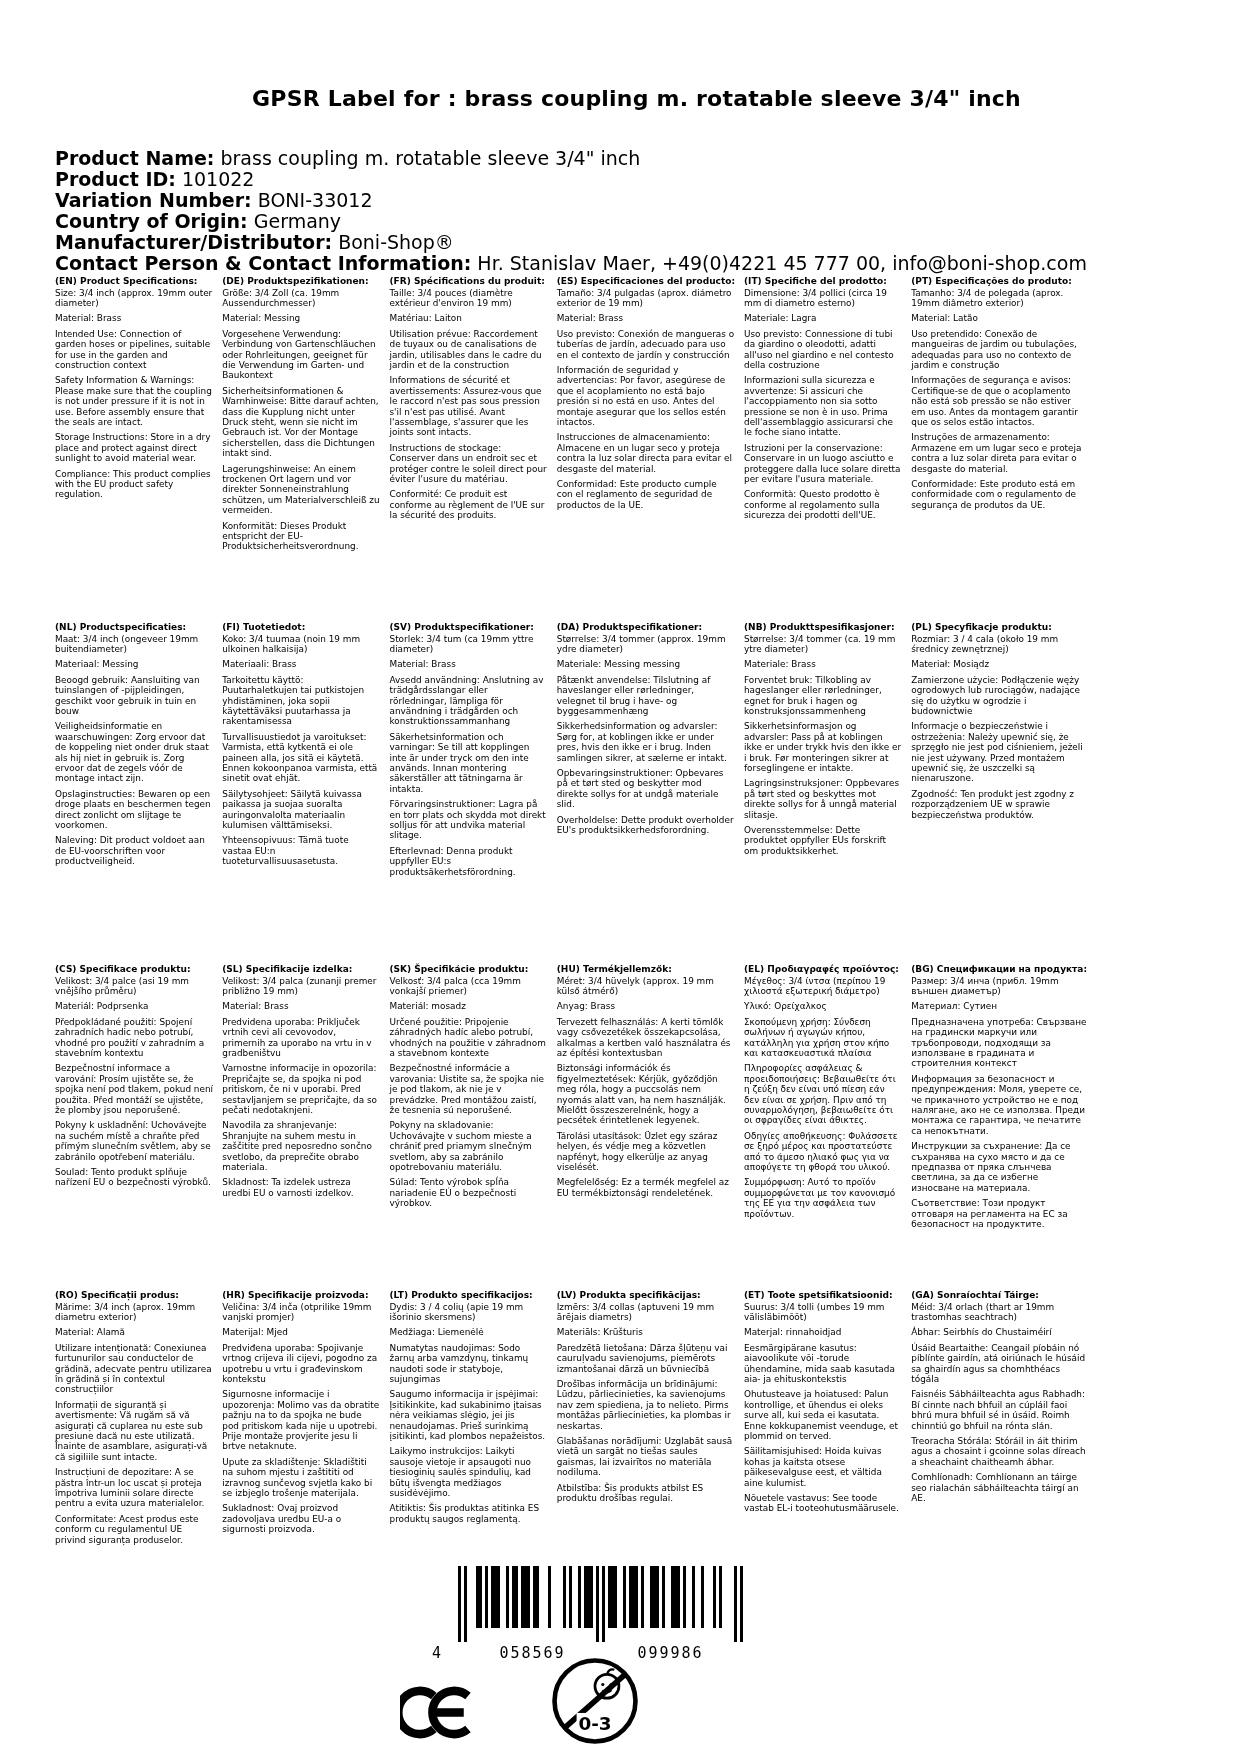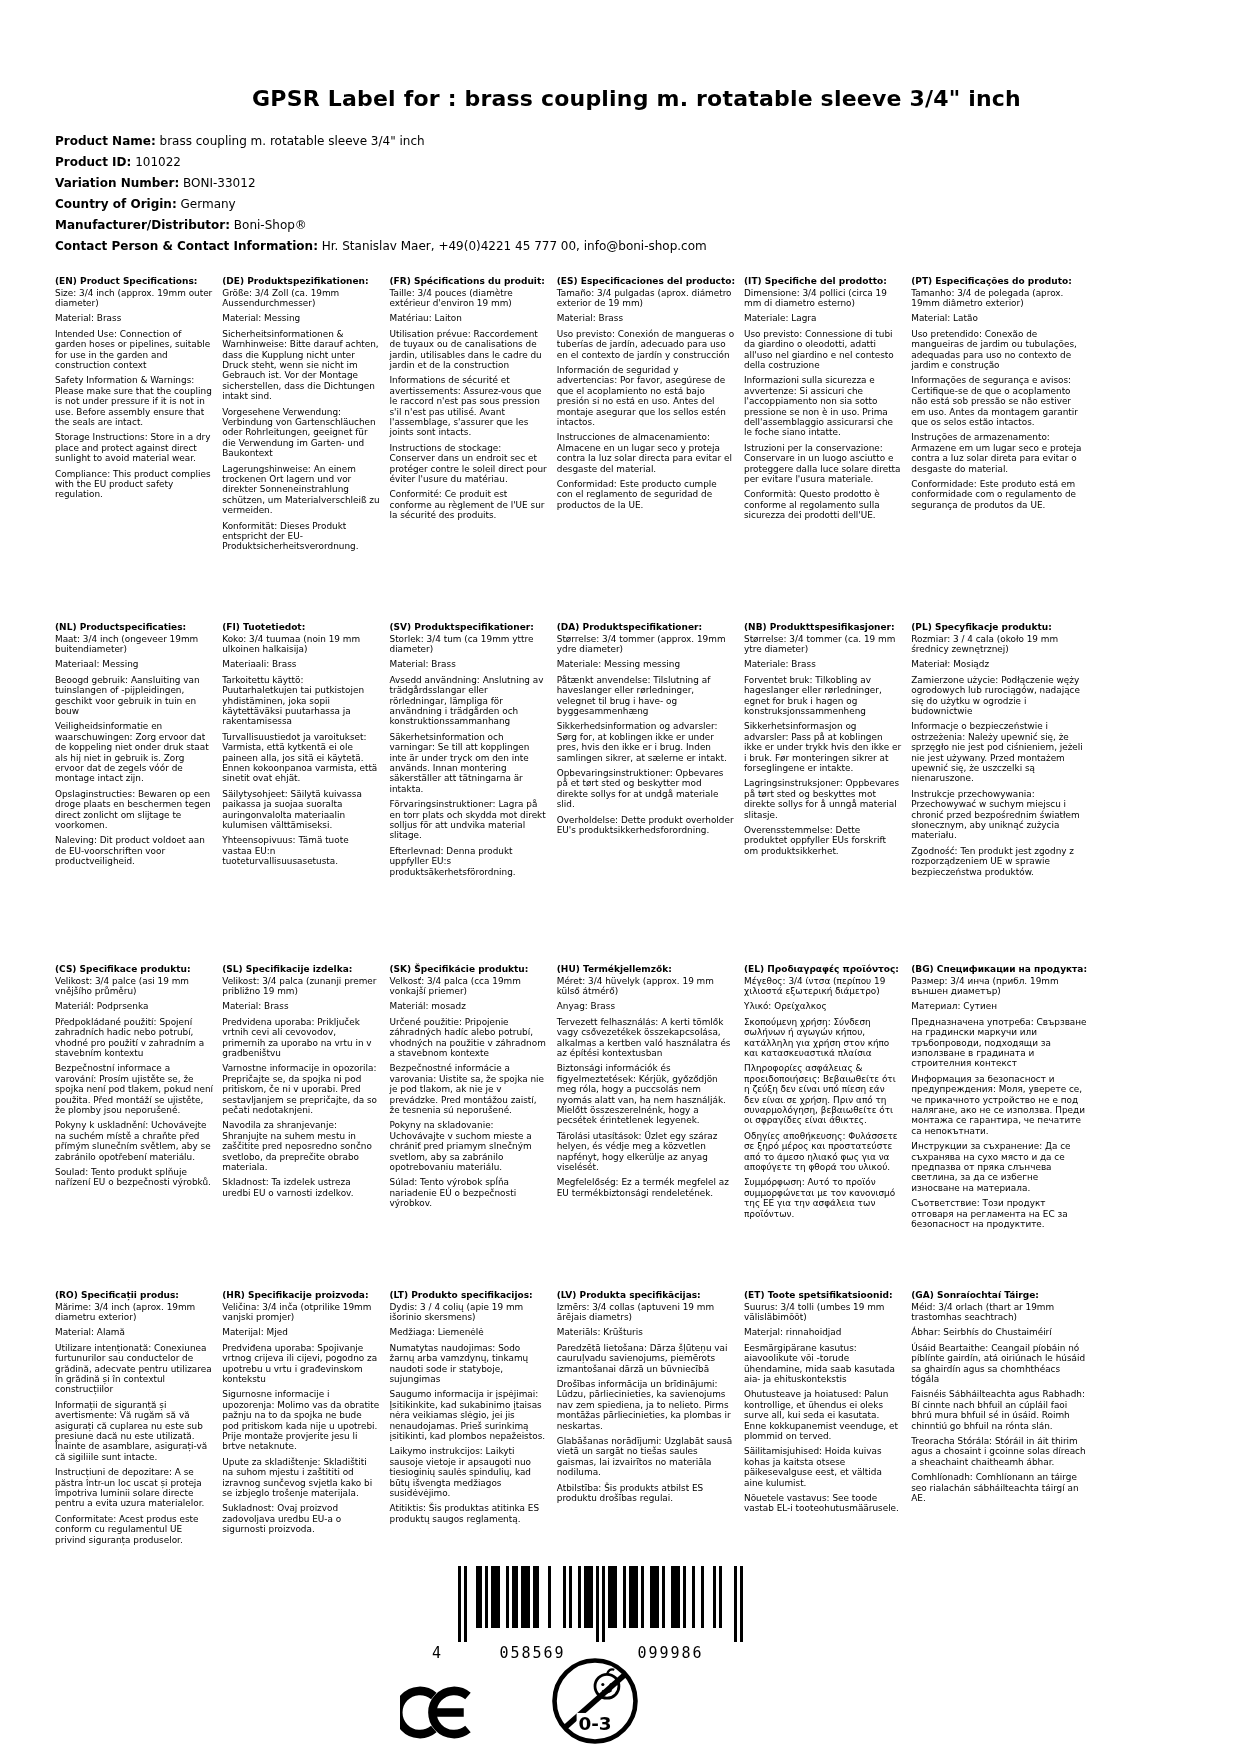--- a/index.html
+++ b/index.html
@@ -4,21 +4,21 @@
 <style>
   html,body{margin:0;padding:0;}
   body{
     width:1241px;height:1754px;background:#ffffff;color:#000;
     font-family:"DejaVu Sans", sans-serif;position:relative;overflow:hidden;
   }
   .title{
     position:absolute;top:70px;left:0;width:100%;text-align:center;
     font-size:22px;font-weight:bold;margin:16px;letter-spacing:.2px;
   }
-  .product-info{position:absolute;left:55px;top:131px;font-size:12px;line-height:21px;}
+  .product-info{position:absolute;left:55px;top:148px;font-size:19px;line-height:21px;}
   .pi-label{font-weight:bold;}
   .lang-grid{
     position:absolute;left:55px;top:276px;width:1032px;
     display:grid;grid-template-columns:repeat(6,1fr);column-gap:9px;
     grid-template-rows:346px 342px 326px auto;
   }
   .lang-block{font-size:8.9px;line-height:1.17;}
   .lang-heading{font-weight:bold;font-size:9px;white-space:nowrap;overflow:visible;margin:0 0 1px 0;}
   .lang-block p{margin:0 0 5px 0;}
   .barcode-wrap{position:absolute;left:458px;top:1566px;width:285px;height:100px;}
@@ -53,22 +53,22 @@
         <p>Material: Brass</p>
         <p>Intended Use: Connection of garden hoses or pipelines, suitable for use in the garden and construction context</p>
         <p>Safety Information &amp; Warnings: Please make sure that the coupling is not under pressure if it is not in use. Before assembly ensure that the seals are intact.</p>
         <p>Storage Instructions: Store in a dry place and protect against direct sunlight to avoid material wear.</p>
         <p>Compliance: This product complies with the EU product safety regulation.</p>
       </div>
       <div class="lang-block">
         <div class="lang-heading">(DE) Produktspezifikationen:</div>
         <p>Größe: 3/4 Zoll (ca. 19mm Aussendurchmesser)</p>
         <p>Material: Messing</p>
+        <p>Vorgesehene Verwendung: Verbindung von Gartenschläuchen oder Rohrleitungen, geeignet für die Verwendung im Garten- und Baukontext</p>
         <p>Sicherheitsinformationen &amp; Warnhinweise: Bitte darauf achten, dass die Kupplung nicht unter Druck steht, wenn sie nicht im Gebrauch ist. Vor der Montage sicherstellen, dass die Dichtungen intakt sind.</p>
-        <p>Vorgesehene Verwendung: Verbindung von Gartenschläuchen oder Rohrleitungen, geeignet für die Verwendung im Garten- und Baukontext</p>
         <p>Lagerungshinweise: An einem trockenen Ort lagern und vor direkter Sonneneinstrahlung schützen, um Materialverschleiß zu vermeiden.</p>
         <p>Konformität: Dieses Produkt entspricht der EU-Produktsicherheitsverordnung.</p>
       </div>
       <div class="lang-block">
         <div class="lang-heading">(FR) Spécifications du produit:</div>
         <p>Taille: 3/4 pouces (diamètre extérieur d'environ 19 mm)</p>
         <p>Matériau: Laiton</p>
         <p>Utilisation prévue: Raccordement de tuyaux ou de canalisations de jardin, utilisables dans le cadre du jardin et de la construction</p>
         <p>Informations de sécurité et avertissements: Assurez-vous que le raccord n'est pas sous pression s'il n'est pas utilisé. Avant l'assemblage, s'assurer que les joints sont intacts.</p>
         <p>Instructions de stockage: Conserver dans un endroit sec et protéger contre le soleil direct pour éviter l'usure du matériau.</p>
@@ -145,21 +145,20 @@
         <p>Sikkerhetsinformasjon og advarsler: Pass på at koblingen ikke er under trykk hvis den ikke er i bruk. Før monteringen sikrer at forseglingene er intakte.</p>
         <p>Lagringsinstruksjoner: Oppbevares på tørt sted og beskyttes mot direkte sollys for å unngå material slitasje.</p>
         <p>Overensstemmelse: Dette produktet oppfyller EUs forskrift om produktsikkerhet.</p>
       </div>
       <div class="lang-block">
         <div class="lang-heading">(PL) Specyfikacje produktu:</div>
         <p>Rozmiar: 3 / 4 cala (około 19 mm średnicy zewnętrznej)</p>
         <p>Materiał: Mosiądz</p>
         <p>Zamierzone użycie: Podłączenie węży ogrodowych lub rurociągów, nadające się do użytku w ogrodzie i budownictwie</p>
         <p>Informacje o bezpieczeństwie i ostrzeżenia: Należy upewnić się, że sprzęgło nie jest pod ciśnieniem, jeżeli nie jest używany. Przed montażem upewnić się, że uszczelki są nienaruszone.</p>
-        <p>Instrukcje przechowywania: Przechowywać w suchym miejscu i chronić przed bezpośrednim światłem słonecznym, aby uniknąć zużycia materiału.</p>
         <p>Zgodność: Ten produkt jest zgodny z rozporządzeniem UE w sprawie bezpieczeństwa produktów.</p>
       </div>
       <div class="lang-block">
         <div class="lang-heading">(CS) Specifikace produktu:</div>
         <p>Velikost: 3/4 palce (asi 19 mm vnějšího průměru)</p>
         <p>Materiál: Podprsenka</p>
         <p>Předpokládané použití: Spojení zahradních hadic nebo potrubí, vhodné pro použití v zahradním a stavebním kontextu</p>
         <p>Bezpečnostní informace a varování: Prosím ujistěte se, že spojka není pod tlakem, pokud není použita. Před montáží se ujistěte, že plomby jsou neporušené.</p>
         <p>Pokyny k uskladnění: Uchovávejte na suchém místě a chraňte před přímým slunečním světlem, aby se zabránilo opotřebení materiálu.</p>
         <p>Soulad: Tento produkt splňuje nařízení EU o bezpečnosti výrobků.</p>

